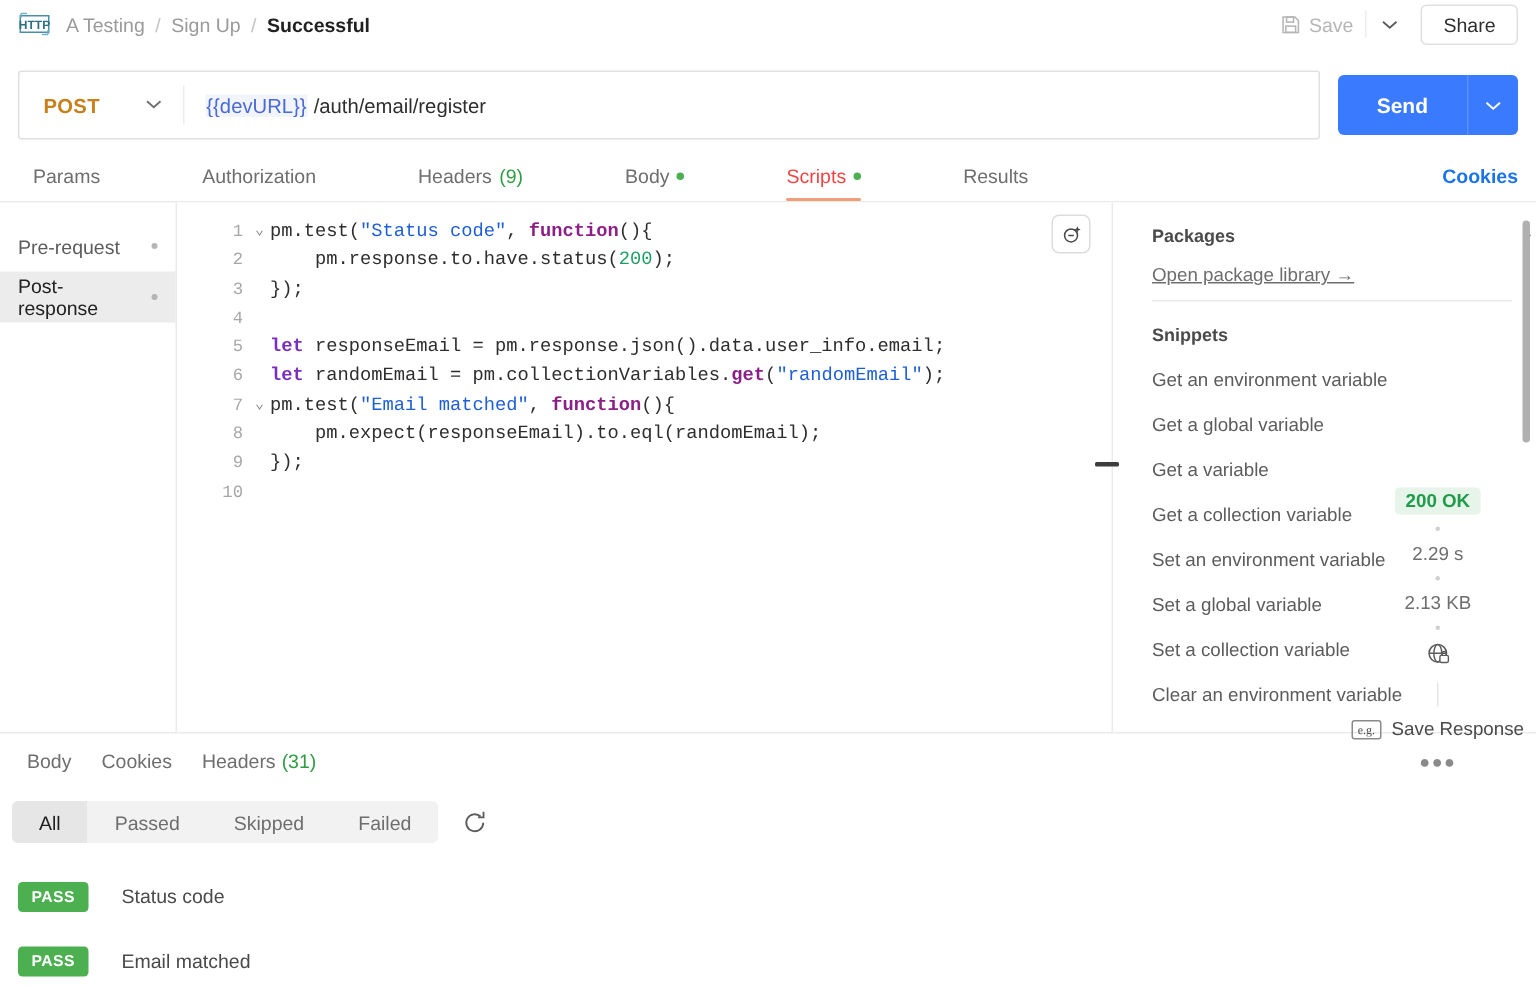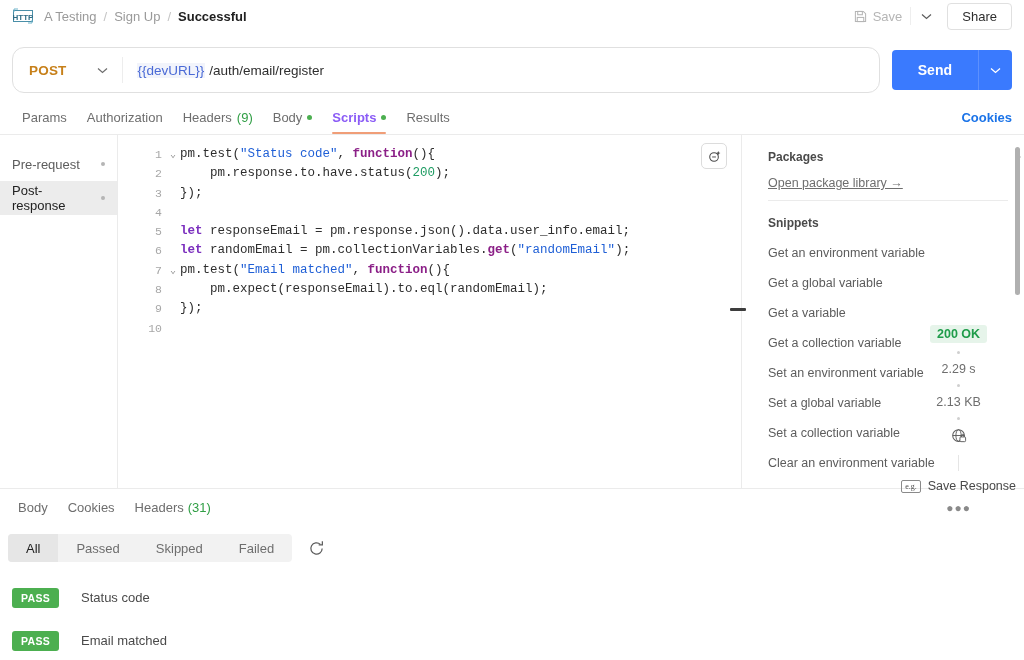--- a/index.html
+++ b/index.html
@@ -41,21 +41,21 @@
     padding: 5px 14px; font-size: 13px; color: #2e2e2e;
     margin-left: 8px; background: #fff;
   }
 
   
   .urlrow {
     position: absolute; left: 12px; top: 47px; width: 1000px; height: 46px;
     display: flex; align-items: center;
   }
   .url-wrap {
-    flex: 1; height: 46px; border: 1px solid #e0e0e0; border-radius: 12px;
+    flex: 1; height: 46px; border: 1px solid #e0e0e0; border-radius: 2px;
     display: flex; align-items: center; background: #fff;
   }
   .method {
     display: flex; align-items: center; gap: 30px;
     padding: 0 14px 0 16px; height: 100%;
   }
   .method-label { color: #c7801a; font-size: 13.5px; font-weight: bold; letter-spacing: .2px; }
   .method-caret { color: #6e6e6e; font-size: 11px; }
   .url-sep { width: 1px; height: 26px; background: #ededed; }
   .url-text {
@@ -74,27 +74,27 @@
     padding: 0 26px; display: flex; align-items: center;
   }
   .send-caret {
     width: 34px; display: flex; align-items: center; justify-content: center;
     color: #fff; font-size: 11px; border-left: 1px solid #5c90fe;
   }
 
   
   .reqtabs {
     position: absolute; left: 0; top: 102px; width: 1024px; height: 32px;
-    display: flex; align-items: flex-end; padding: 0 12px;
+    display: flex; align-items: flex-end; padding: 0 12px; gap: 48px;
   }
   .rtab {
     position: relative; font-size: 13px; color: #6e6e6e;
     padding: 0 10px 9px 10px; display: flex; align-items: center; gap: 5px;
   }
-  .rtab.active { color: #8b5cf6; font-weight: bold; }
+  .rtab.active { color: #ef4444; font-weight: normal; }
   .rtab.active::after {
     content: ""; position: absolute; left: 10px; right: 10px; bottom: 0;
     height: 2px; background: #f09e78; border-radius: 1px;
   }
   .dot-green { width: 5px; height: 5px; border-radius: 50%; background: #4caf50; display: inline-block; }
   .cnt-green { color: #2f9e44; }
   .cookies-link {
     margin-left: auto; color: #1a73e8; font-size: 13px; font-weight: bold; padding-bottom: 9px;
   }
   .reqtabs-rule {

